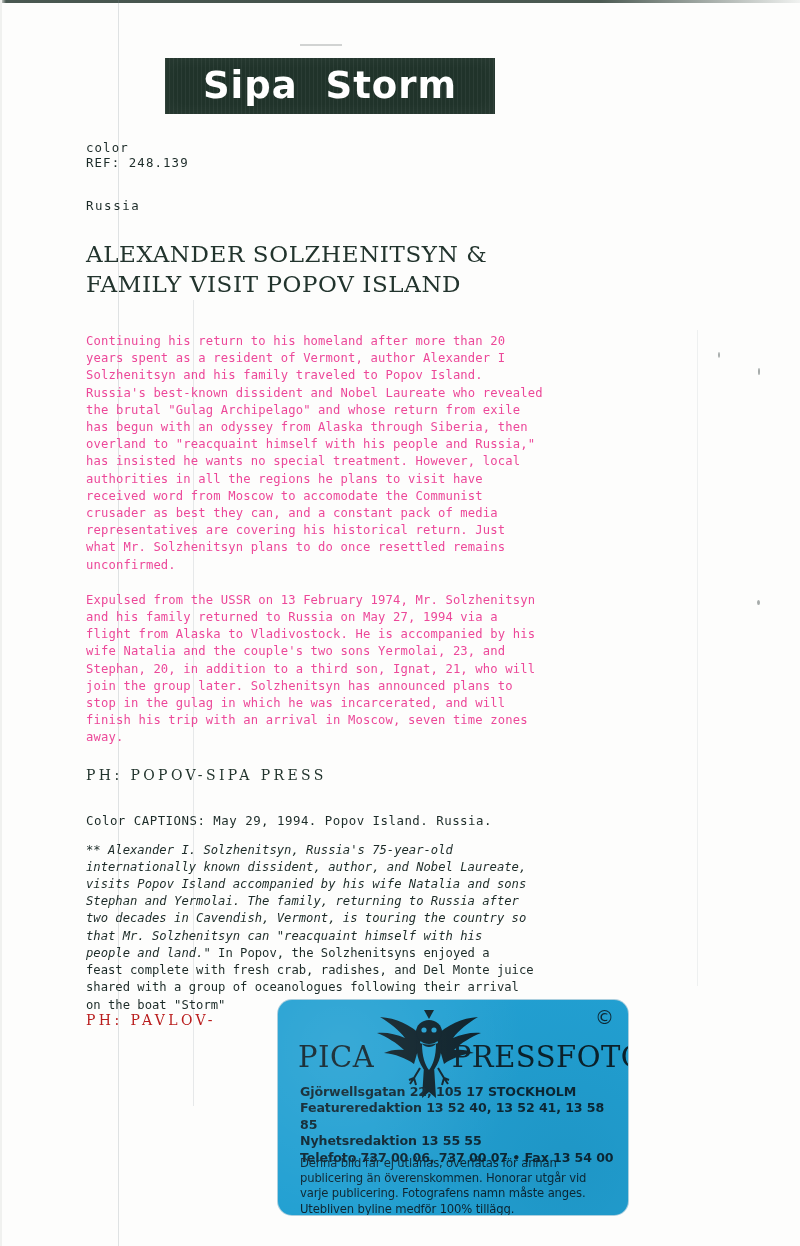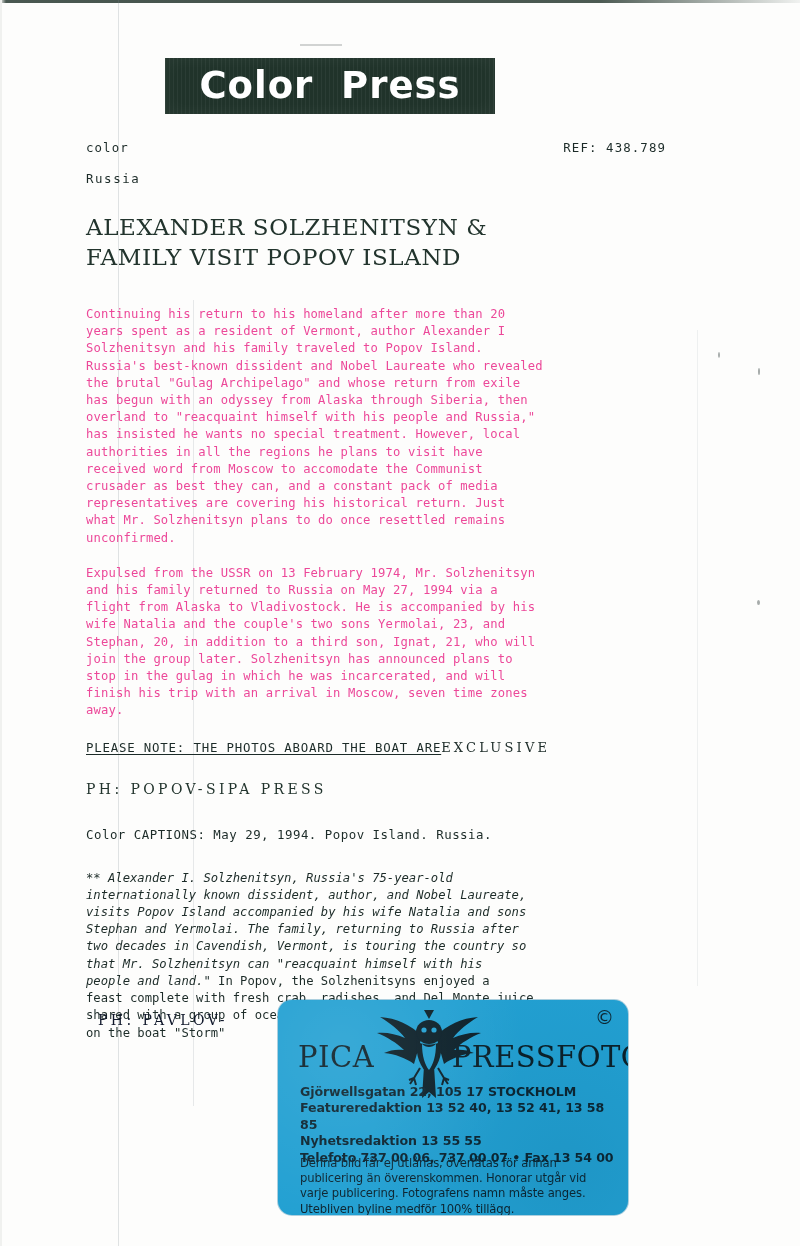--- a/index.html
+++ b/index.html
@@ -94,21 +94,22 @@
     top: 140px;
     width: 580px;
   }
 
   .meta-row {
     display: flex;
     justify-content: space-between;
     align-items: baseline;
     font-size: 12.4px;
     letter-spacing: 1.1px;
-    margin-bottom: 16px;
+    margin-bottom: 28px;
+    flex-direction: column;
   }
   .meta-row .ref { letter-spacing: 1.1px; }
 
   .note-line {
     font-size: 12.4px;
     letter-spacing: .9px;
     margin-bottom: 14px;
     white-space: nowrap;
   }
   .note-line .u {
@@ -169,41 +170,41 @@
     font-family: "DejaVu Serif", serif;
     font-size: 14px;
     letter-spacing: 3.4px;
     margin: 0 0 30px 0;
     color: #22342d;
   }
 
   .captions-head {
     font-size: 12.4px;
     letter-spacing: .5px;
-    margin: 0 0 28px 0;
+    margin: 0 0 14px 0;
   }
 
   .caption-para {
     font-size: 12.2px;
     line-height: 17.2px;
     text-align: justify;
     margin: 0 0 4px 0;
     white-space: pre-line;
   }
   .caption-italic { font-style: italic; }
   .caption-roman { font-style: normal; }
 
   #ph-pavlov {
     position: absolute;
-    left: 98px;
+    left: 86px;
     top: 1012px;
     font-family: "DejaVu Serif", serif;
     font-size: 14px;
     letter-spacing: 3.4px;
-    color: #0f172a;
+    color: #b91c1c;
     white-space: nowrap;
   }
 
   
   #pica-stamp {
     position: absolute;
     left: 278px;
     top: 1000px;
     width: 350px;
     height: 215px;
@@ -286,28 +287,28 @@
   <div class="fold-line fold-a"></div>
   <div class="fold-line fold-b"></div>
   <div class="fold-line fold-c"></div>
   <div class="speck" style="left:718px;top:352px;width:2px;height:6px;"></div>
   <div class="speck" style="left:758px;top:368px;width:2px;height:7px;"></div>
   <div class="speck" style="left:757px;top:600px;width:3px;height:5px;"></div>
   <div class="speck" style="left:300px;top:44px;width:42px;height:2px;border-radius:0;opacity:.5;"></div>
 </div>
 
 <div id="logo-block">
-  <span id="logo-text">Color  Press</span>
+  <span id="logo-text">Sipa  Storm</span>
 </div>
 
 <div id="doc-body">
 
   <div class="meta-row">
     <span>color</span>
-    <span class="ref">REF: 438.789</span>
+    <span class="ref">REF: 248.139</span>
   </div>
 
 
   <div class="country-line">Russia</div>
 
   <h1 id="headline">ALEXANDER SOLZHENITSYN &amp;
 FAMILY VISIT POPOV ISLAND</h1>
 
   <p class="para">Continuing  his   return  to his homeland after more   than   20
 years  spent   as   a resident of Vermont, author  Alexander  I
@@ -327,23 +328,20 @@
   <p class="para tight">Expulsed from the USSR on 13 February 1974, Mr.   Solzhenitsyn
 and  his   family  returned to Russia on May 27,   1994  via  a
 flight from Alaska to Vladivostock.  He is accompanied by his
 wife  Natalia  and  the couple's two sons Yermolai,   23,   and
 Stephan,  20, in addition to a third son, Ignat, 21, who will
 join  the  group later.  Solzhenitsyn has announced plans  to
 stop  in  the  gulag in which he was incarcerated,   and  will
 finish  his trip with an arrival in Moscow, seven time  zones
 away.</p>
 
-  <div class="notice-line">
-    <span class="u">PLEASE NOTE: THE PHOTOS ABOARD THE BOAT ARE</span><span class="wide">EXCLUSIVE</span>
-  </div>
 
   <div class="credit-line">PH: POPOV-SIPA PRESS</div>
 
   <div class="captions-head">Color CAPTIONS:  May 29, 1994.  Popov Island. Russia.</div>
 
   <p class="caption-para"><span class="caption-italic">**   Alexander   I.    Solzhenitsyn,   Russia's   75-year-old
 internationally  known dissident, author, and Nobel Laureate,
 visits  Popov Island accompanied by his wife Natalia and sons
 Stephan  and Yermolai.  The family, returning to Russia after
 two  decades in Cavendish, Vermont, is touring the country so

